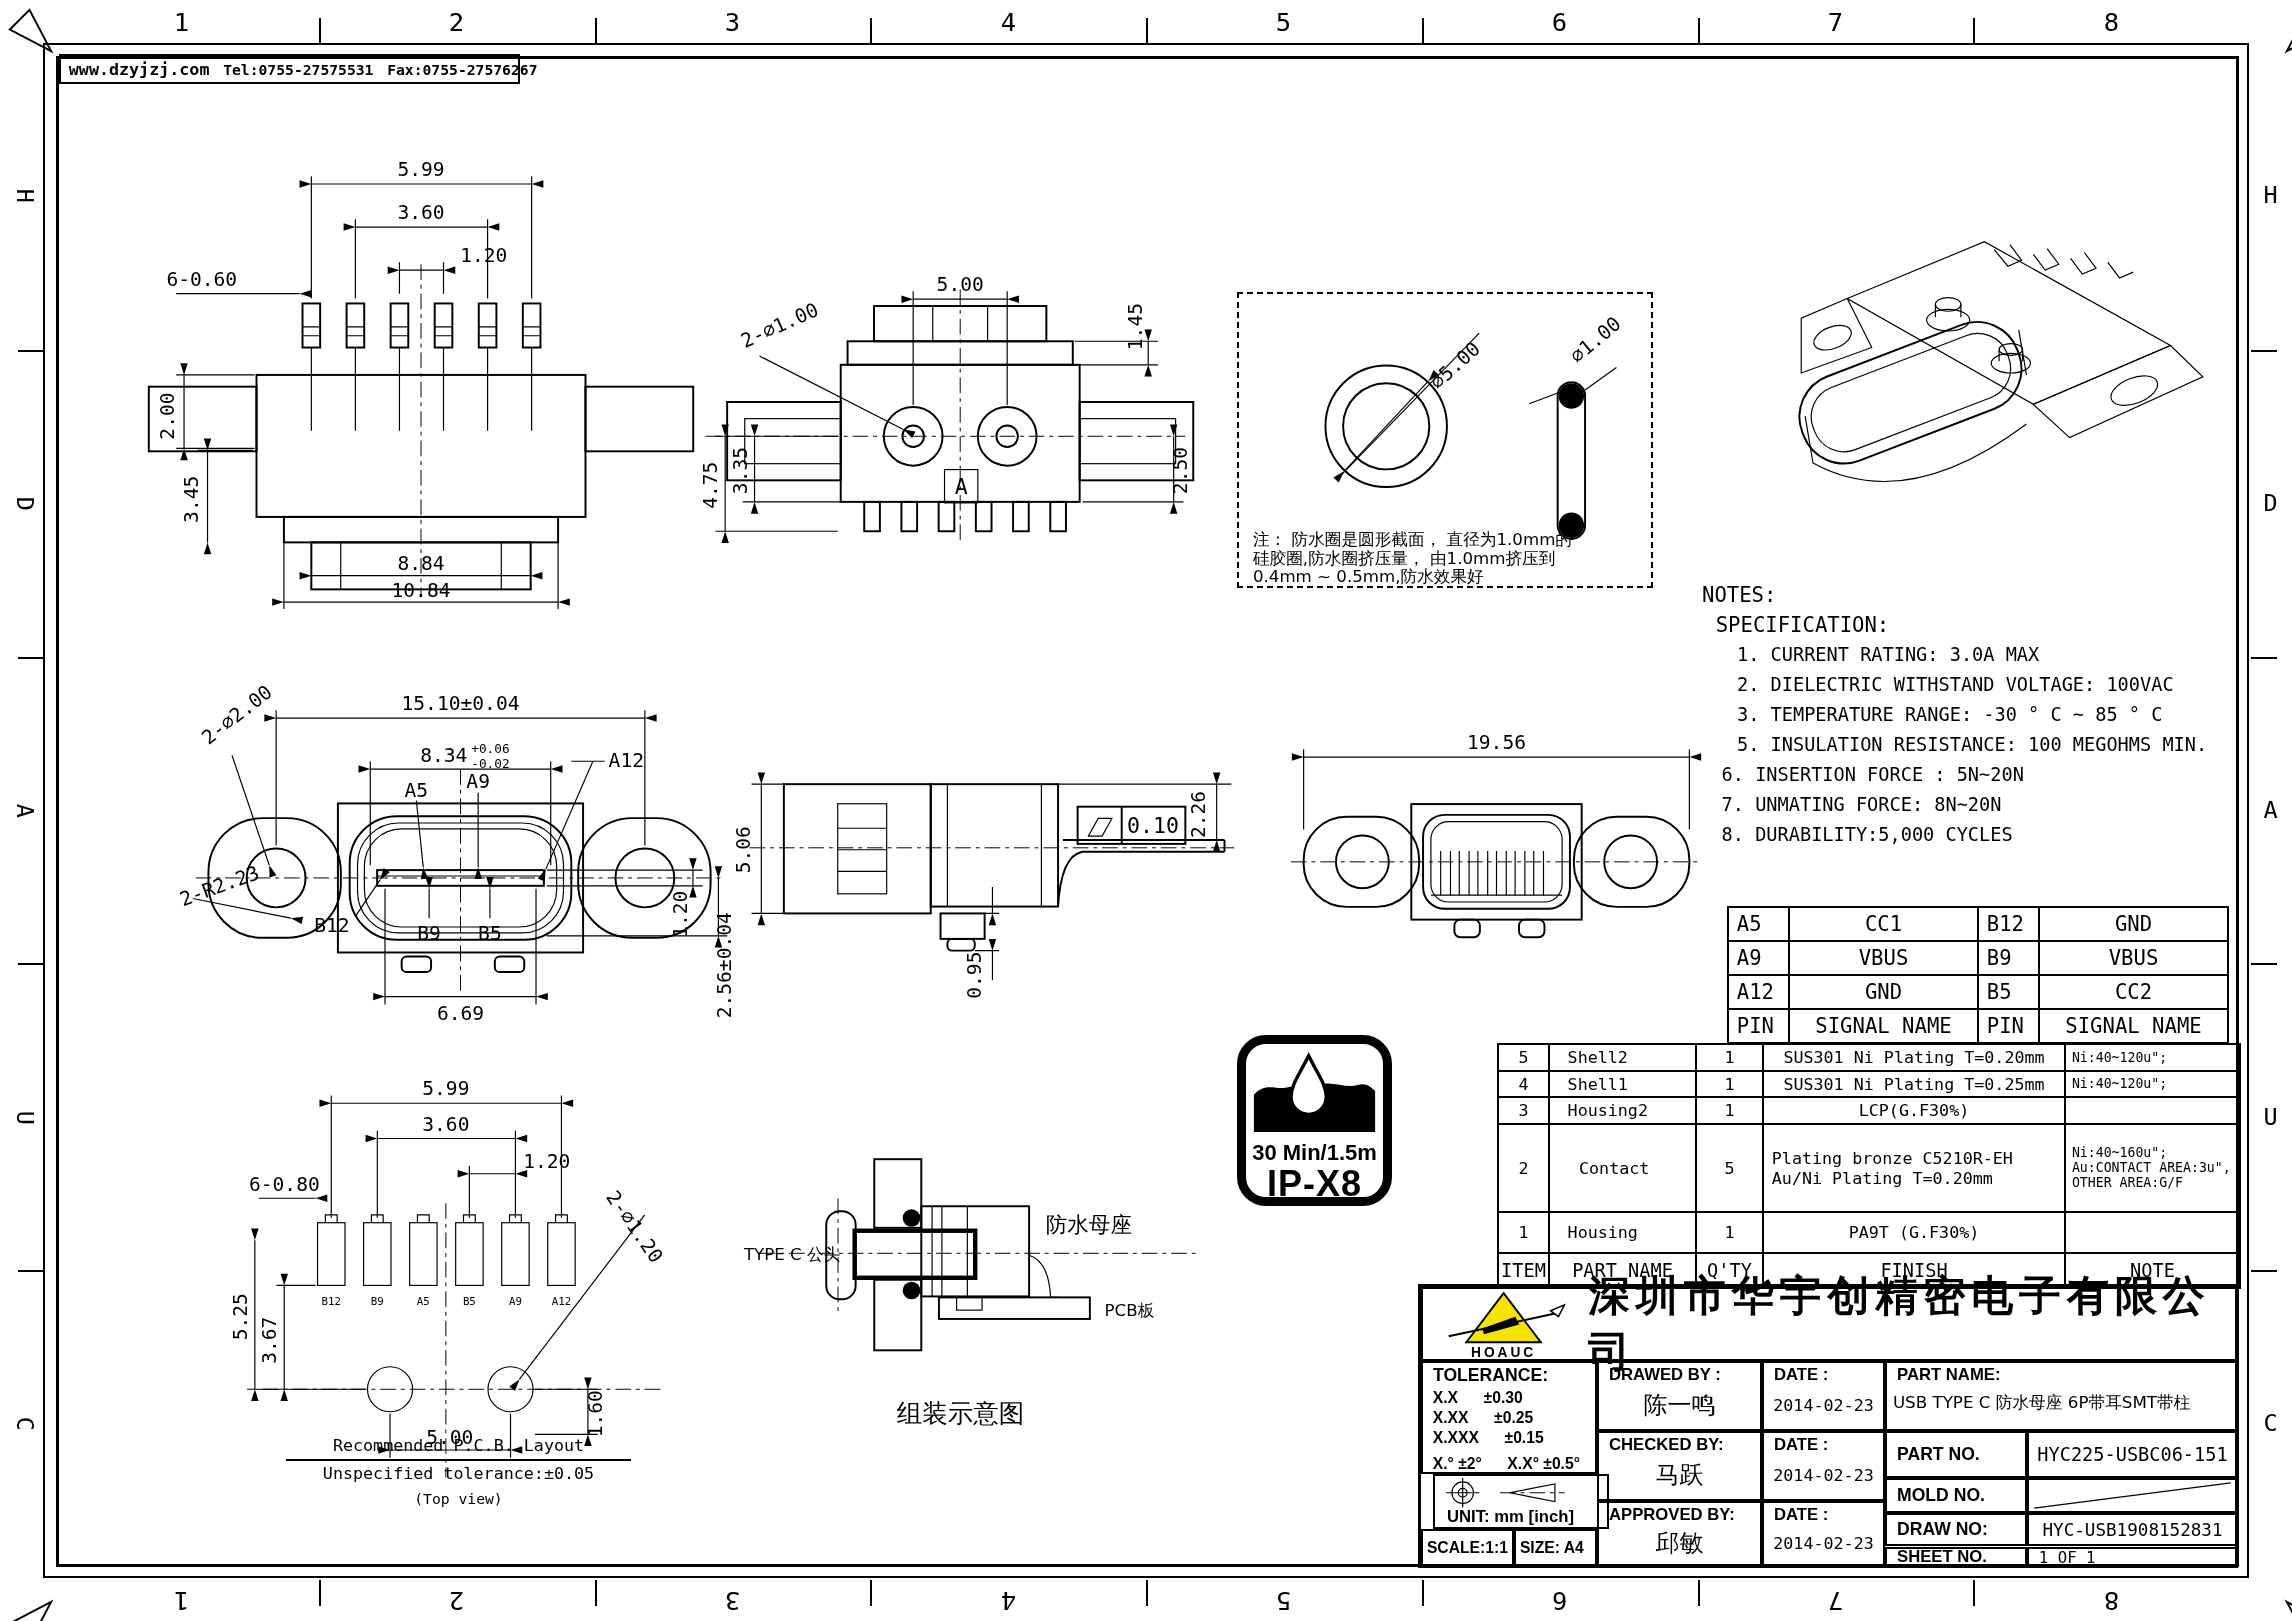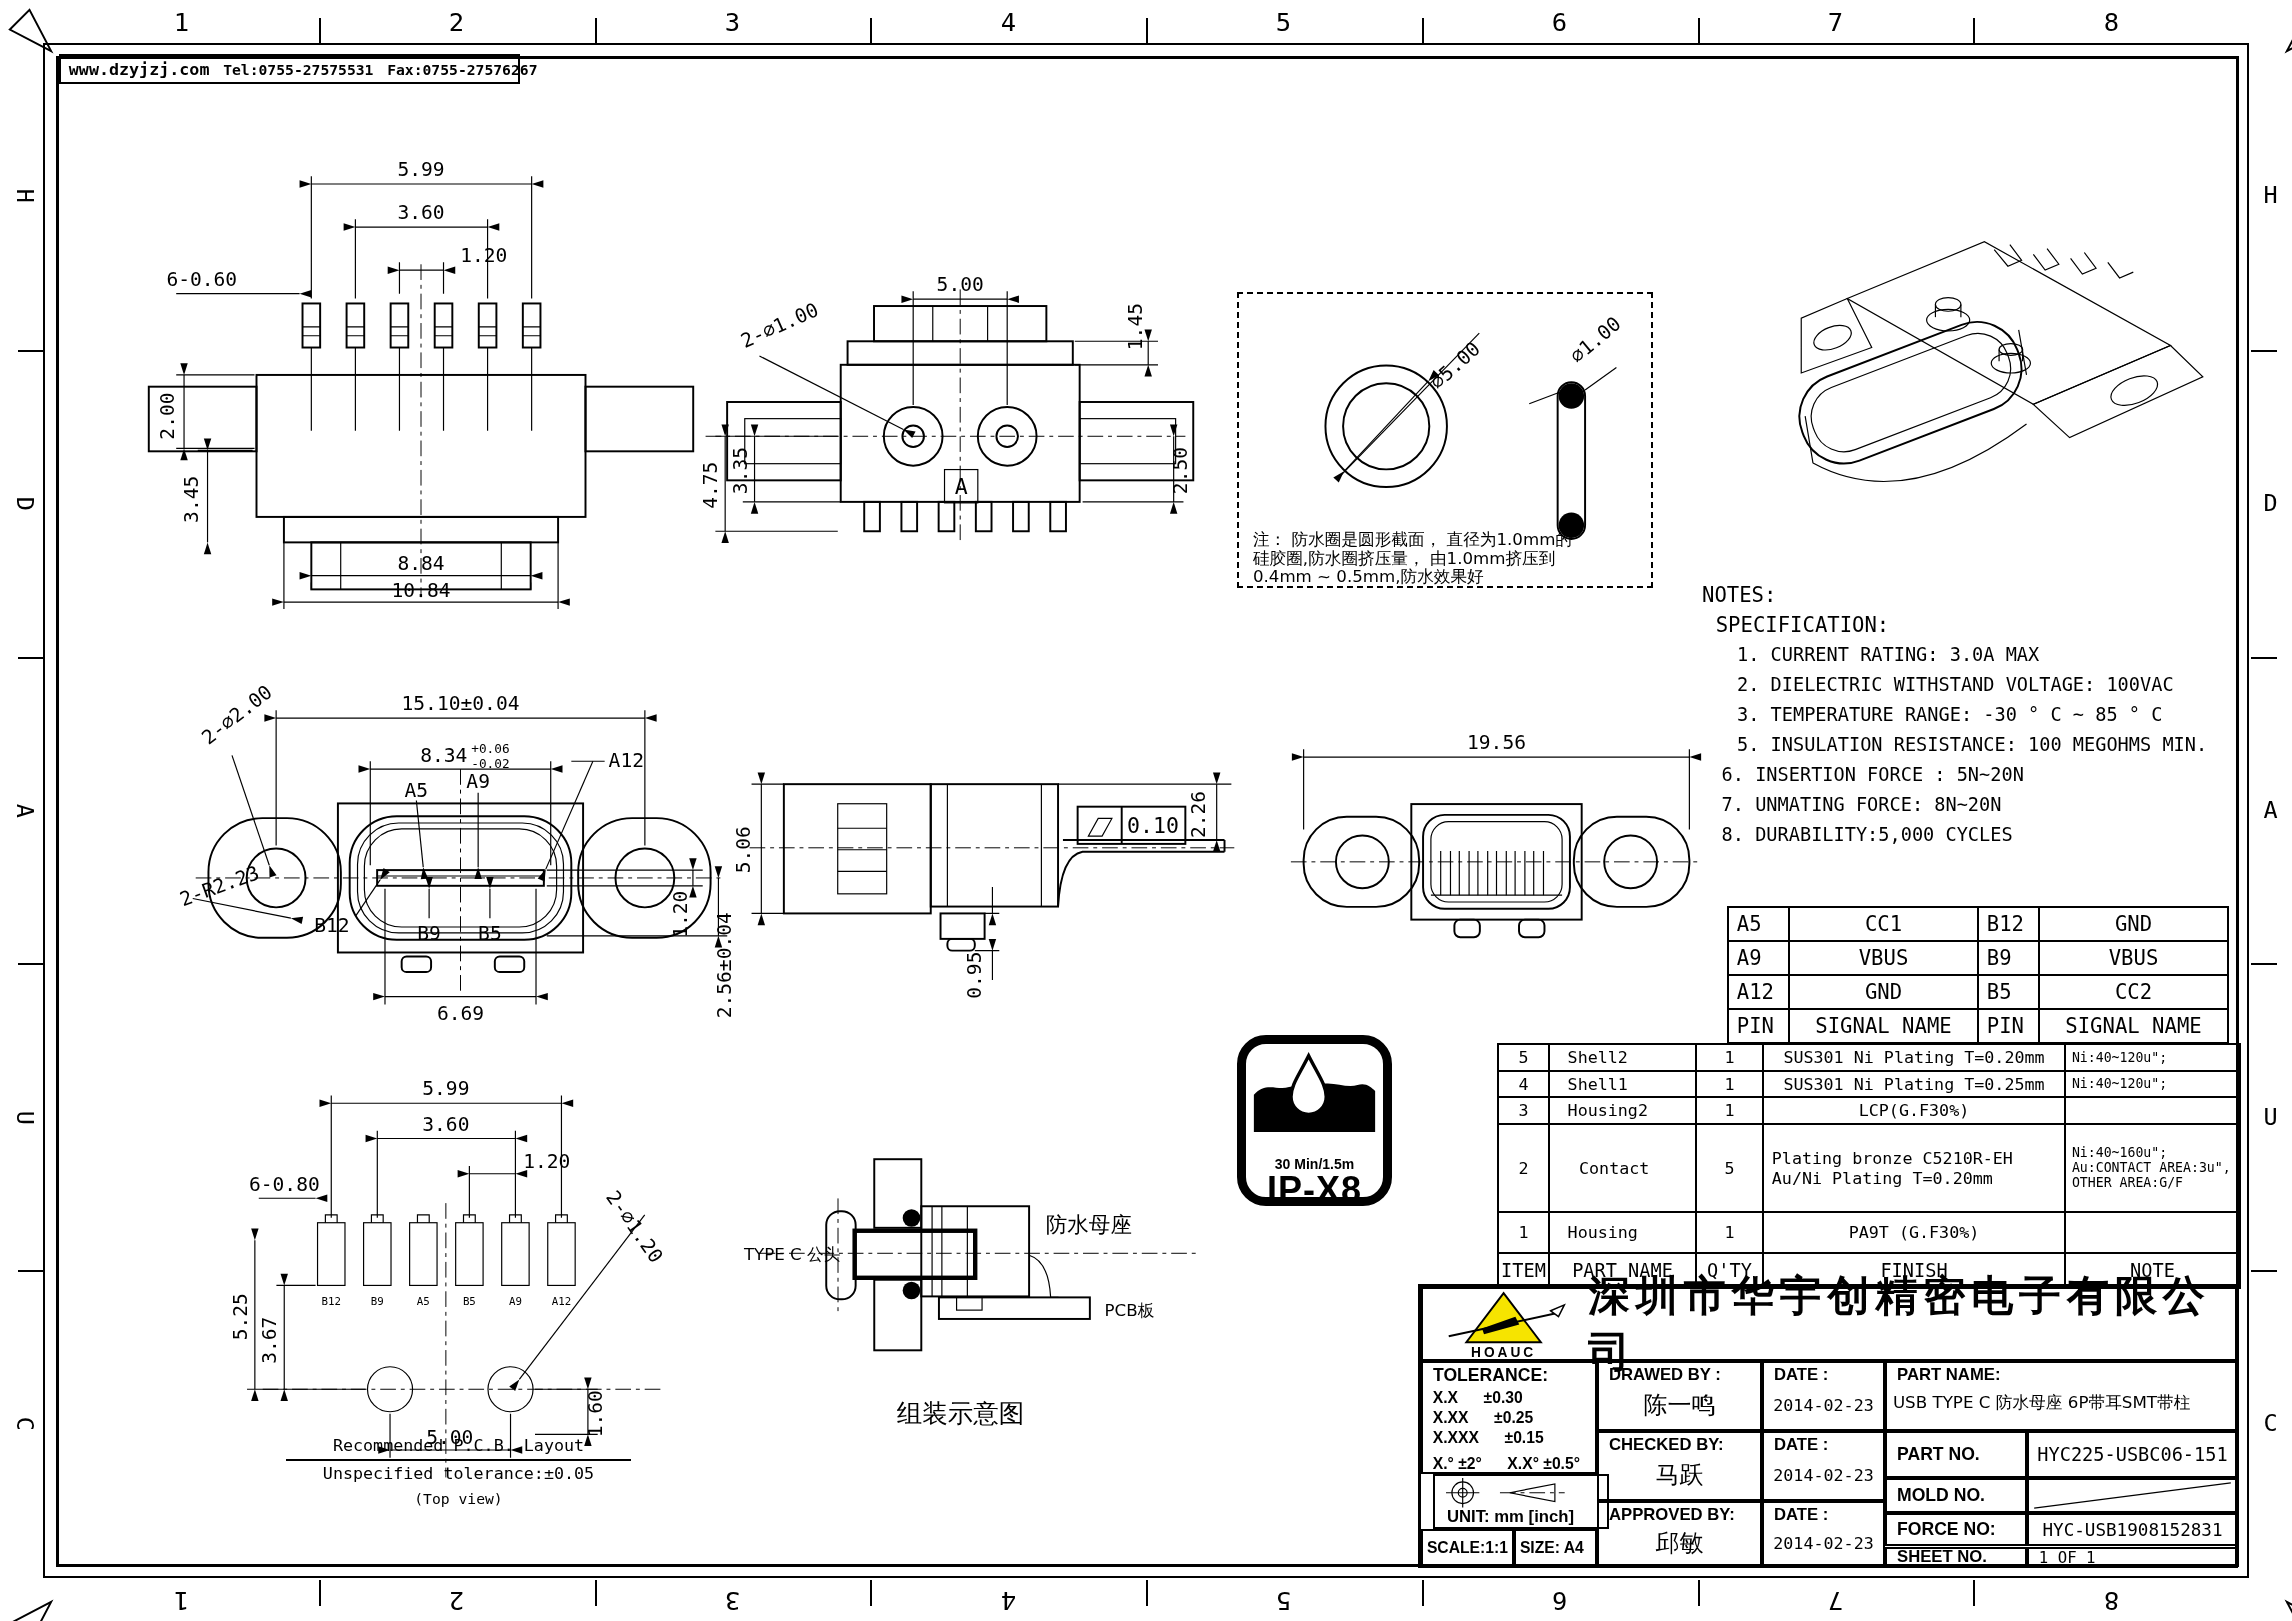--- a/index.html
+++ b/index.html
@@ -33,21 +33,21 @@
   table{border-collapse:collapse;table-layout:fixed}
   .pintab{position:absolute;left:1727px;top:906px;width:500px}
   .pintab td{border:2.5px solid #000;height:34px;font-size:20.6px;font-family:"DejaVu Sans Mono",monospace;overflow:hidden;white-space:nowrap}
   .pintab td.pc{padding-left:7.8px}  .pintab td.sc{text-align:center}
   .bomtab{position:absolute;left:1497px;top:1043px;width:742px}
   .bomtab td{border:2.5px solid #000;font-size:16.7px;font-family:"DejaVu Sans Mono",monospace;overflow:hidden;white-space:nowrap;vertical-align:middle}
   .bomtab td.c{text-align:center}
   .bomtab td.notec{font-size:13.2px;padding-left:5.9px}
   .bomtab td.hd{text-align:center;font-size:18.6px}
   .ipicon{position:absolute;left:1237px;top:1035px;width:155px;height:171px;border:9.8px solid #000;border-radius:29px;text-align:center}
-  .ipicon .l1{font-size:14px;font-weight:bold;font-family:"Liberation Sans",sans-serif;margin-top:18px}
+  .ipicon .l1{font-size:22px;font-weight:bold;font-family:"Liberation Sans",sans-serif;margin-top:2px}
   .ipicon .l2{font-size:36px;font-weight:bold;font-family:"Liberation Sans",sans-serif;line-height:35px;letter-spacing:1px}
   .pcbcap{position:absolute;left:286px;top:1433px;width:345px;text-align:center;font-size:16.7px;line-height:25.5px}
   .pcbcap .c2{border-top:2.5px solid #000}
   .pcbcap .c3{font-size:14.7px}
   
   .tb{position:absolute;left:1418px;top:1284px;width:820px;height:284px;border:3.9px solid #000;font-family:"Liberation Sans",sans-serif}
   .cell{position:absolute;border:2.5px solid #000}
   .company{display:flex;align-items:center;justify-content:center;font-size:42px;font-weight:bold;letter-spacing:5.9px;font-family:"DejaVu Sans",sans-serif}
   .lbl{font-weight:bold;font-size:16.7px;padding:2px 10px;font-family:"Liberation Sans",sans-serif}
   .val-c{display:flex;align-items:center;justify-content:center;font-size:24px;font-family:Liberation Mono, monospace}
@@ -687,21 +687,21 @@
     <div class="cell val-c mono" style="left:606px;top:144px;width:211px;height:47px;font-size:18.6px">HYC225-USBC06-151</div>
     <div class="cell" style="left:464px;top:191px;width:142px;height:35px;display:flex;align-items:center">
       <span class="lbl" style="font-size:17.6px">MOLD NO.</span>
     </div>
     <div class="cell" style="left:606px;top:191px;width:211px;height:35px">
       <svg style="left:0;top:0" width="207" height="31" viewBox="0 0 211 32">
           <line x1="4" y1="29" x2="207" y2="3" class="tn"></line>
         </svg>
     </div>
     <div class="cell" style="left:464px;top:226px;width:142px;height:33px;display:flex;align-items:center">
-      <span class="lbl" style="font-size:17.6px">FORCE NO:</span>
+      <span class="lbl" style="font-size:17.6px">DRAW NO:</span>
     </div>
     <div class="cell val-c mono" style="left:606px;top:226px;width:211px;height:33px;font-size:17.6px">HYC-USB1908152831</div>
     <div class="cell" style="left:464px;top:260px;width:142px;height:20.6px;display:flex;align-items:center">
       <span class="lbl" style="font-size:16.7px">SHEET NO.</span>
     </div>
     <div class="cell val-c mono" style="left:606px;top:260px;width:211px;height:20.6px;font-size:15.7px;justify-content:flex-start;padding-left:9.8px">1 OF 1</div>
   </div>
 
 </div>
 

